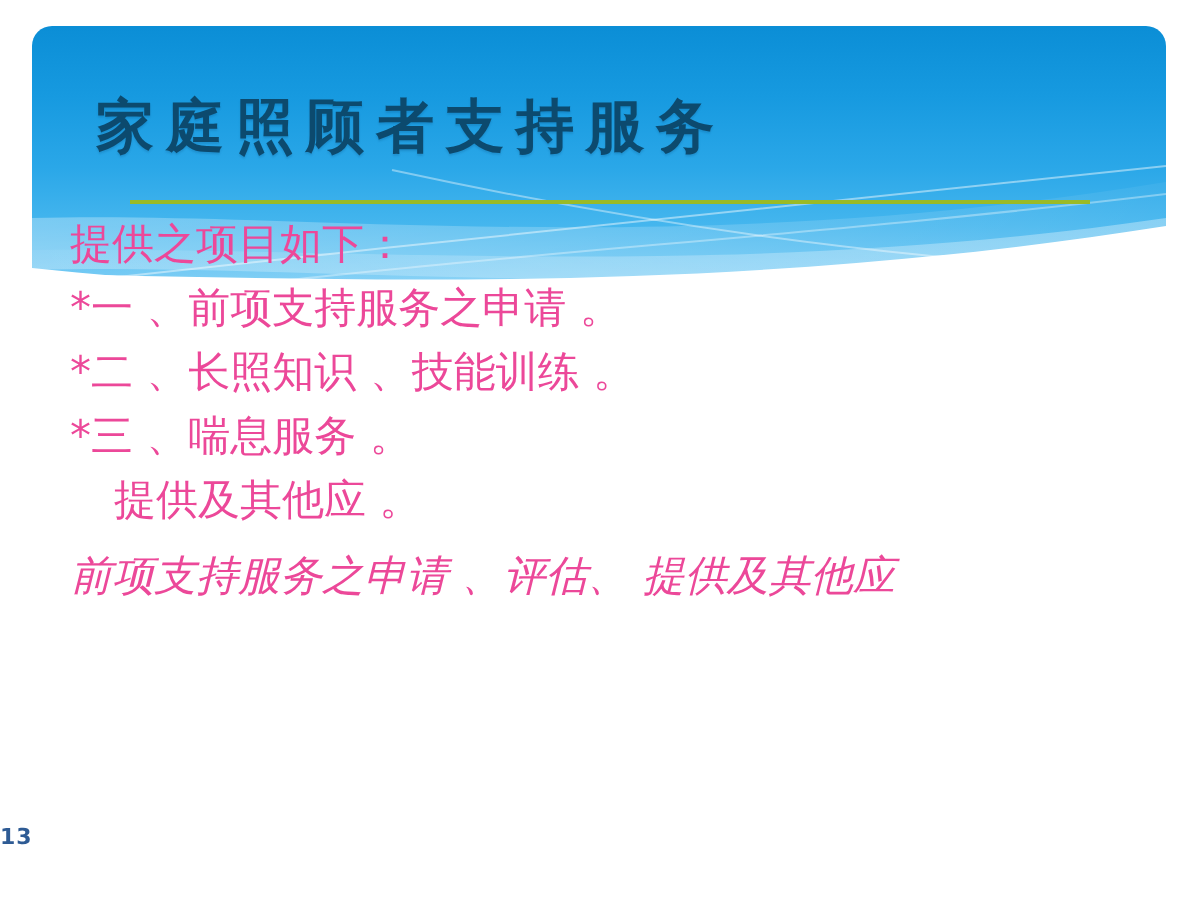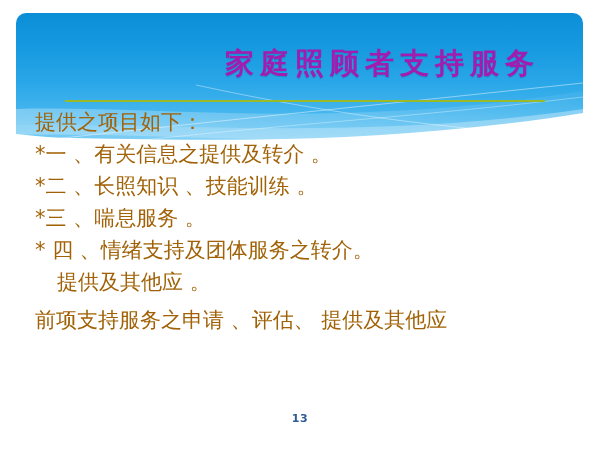--- a/index.html
+++ b/index.html
@@ -46,25 +46,24 @@
     position: absolute;
     left: 0;
     top: 0;
     width: 567px;
     height: 128px;
   }
 
   
   #slide-title {
     position: absolute;
-    left: 35px;
+    left: 48px;
     top: 44px;
     width: 505px;
-    text-align: right;
-    color: #a21caf;
+    color: #0c4a6e;
     font-size: 29px;
     font-weight: bold;
     letter-spacing: 6px;
     line-height: 38px;
     white-space: nowrap;
     text-shadow: 0 1px 1px rgba(0,60,110,.18);
   }
 
   
   #title-rule {
@@ -75,47 +74,48 @@
     height: 2px;
     background: #9aba27;
   }
 
   
   #body-content {
     position: absolute;
     left: 35px;
     top: 106px;
     width: 520px;
-    color: #a16207;
+    color: #ec4899;
     font-size: 21px;
     line-height: 32px;
   }
   .body-line {
     white-space: nowrap;
   }
   .body-line.wrapped {
     white-space: normal;
     text-indent: 0;
     padding-left: 22px;
   }
   #para-group {
     margin-top: 7px;
     line-height: 30px;
+    font-style: italic;
   }
   #para-group .para-line {
     white-space: nowrap;
   }
 
   
   #page-number {
     position: absolute;
     left: 0;
     top: 412px;
     width: 600px;
-    text-align: center;
+    text-align: left;
     font-size: 11px;
     font-weight: bold;
     color: #2e5b94;
     letter-spacing: .5px;
   }
 </style>
 </head>
 <body>
 
 <div id="slide">
@@ -149,24 +149,23 @@
       <path d="M0,121 C30,124 60,127 90,128 L0,128 Z" fill="#ffffff"></path>
     </svg>
   </div>
 
   <div id="slide-title">家庭照顾者支持服务</div>
 
   <div id="title-rule"></div>
 
   <div id="body-content">
     <div class="body-line">提供之项目如下：</div>
-    <div class="body-line">*一 、有关信息之提供及转介 。</div>
+    <div class="body-line">*一 、前项支持服务之申请 。</div>
     <div class="body-line">*二 、长照知识 、技能训练 。</div>
     <div class="body-line">*三 、喘息服务 。</div>
-    <div class="body-line">* 四 、情绪支持及团体服务之转介。</div>
     <div class="body-line wrapped">提供及其他应 。</div>
 
     <div id="para-group">
       <div class="para-line">前项支持服务之申请 、评估、 提供及其他应</div>
     </div>
   </div>
 
   <div id="page-number">13</div>
 
 </div>

